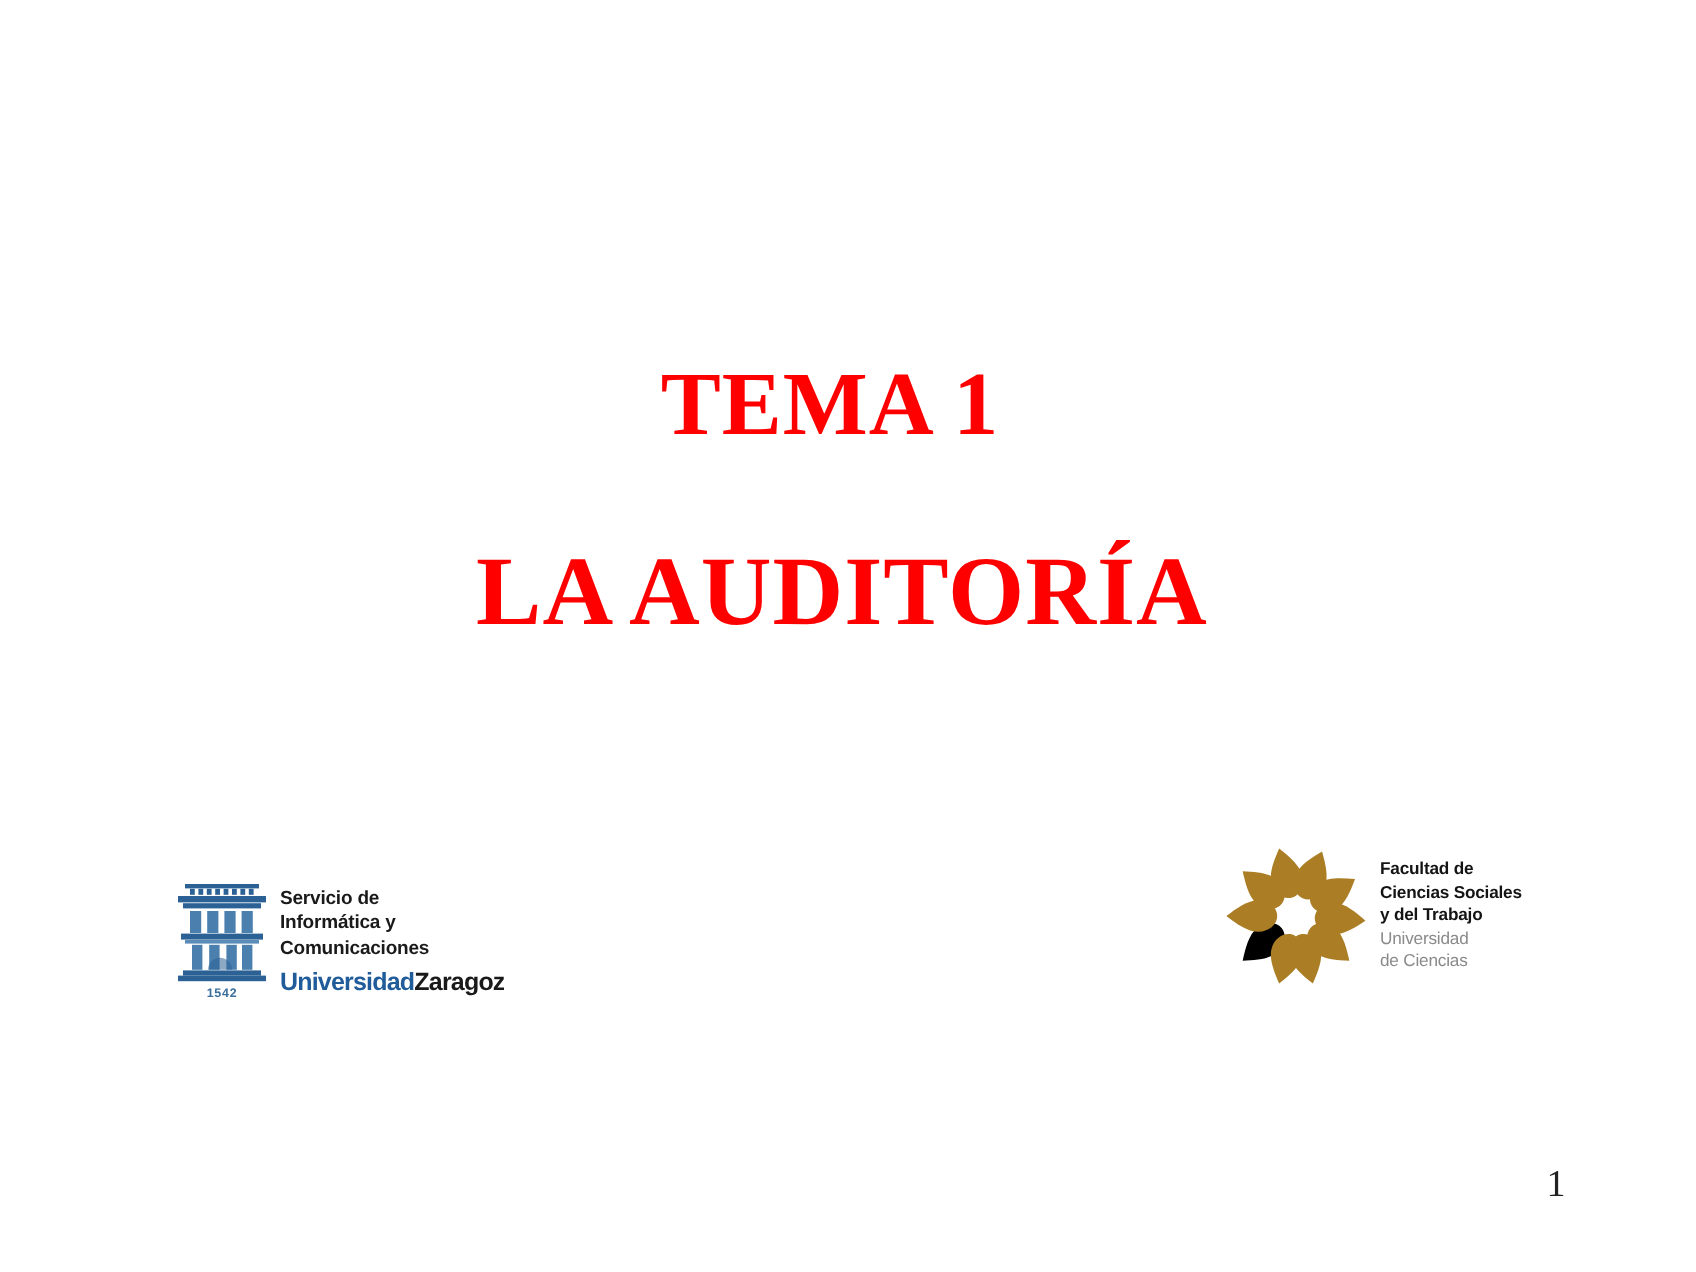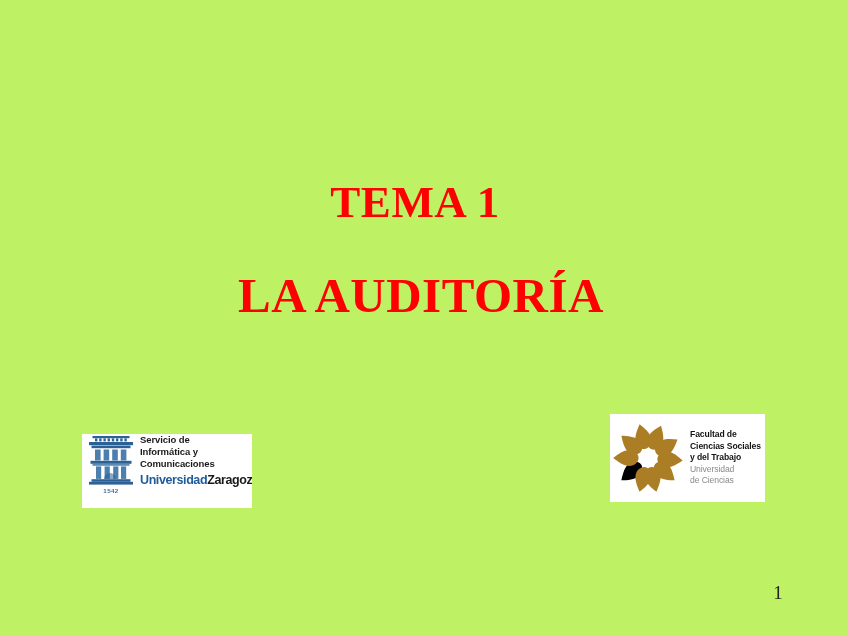--- a/index.html
+++ b/index.html
@@ -14,21 +14,21 @@
     background: #e9e9e9;
     font-family: "Liberation Serif", serif;
     overflow: hidden;
     position: relative;
   }
 
   .slide {
     position: relative;
     width: 848px;
     height: 636px;
-    background: #bef264;
+    background: #ffffff;
   }
 
   
   .title-block {
     position: absolute;
     left: 0;
     top: 178px;
     width: 848px;
     text-align: center;
   }
@@ -59,21 +59,21 @@
     background: #ffffff;
     overflow: hidden;
   }
 
   .logo-sic {
     left: 82px;
     top: 434px;
     width: 170px;
     height: 74px;
     display: flex;
-    align-items: flex-start;
+    align-items: center;
   }
 
   .sic-mark {
     width: 50px;
     height: 62px;
     flex: 0 0 50px;
     margin-left: 4px;
     position: relative;
   }
 

